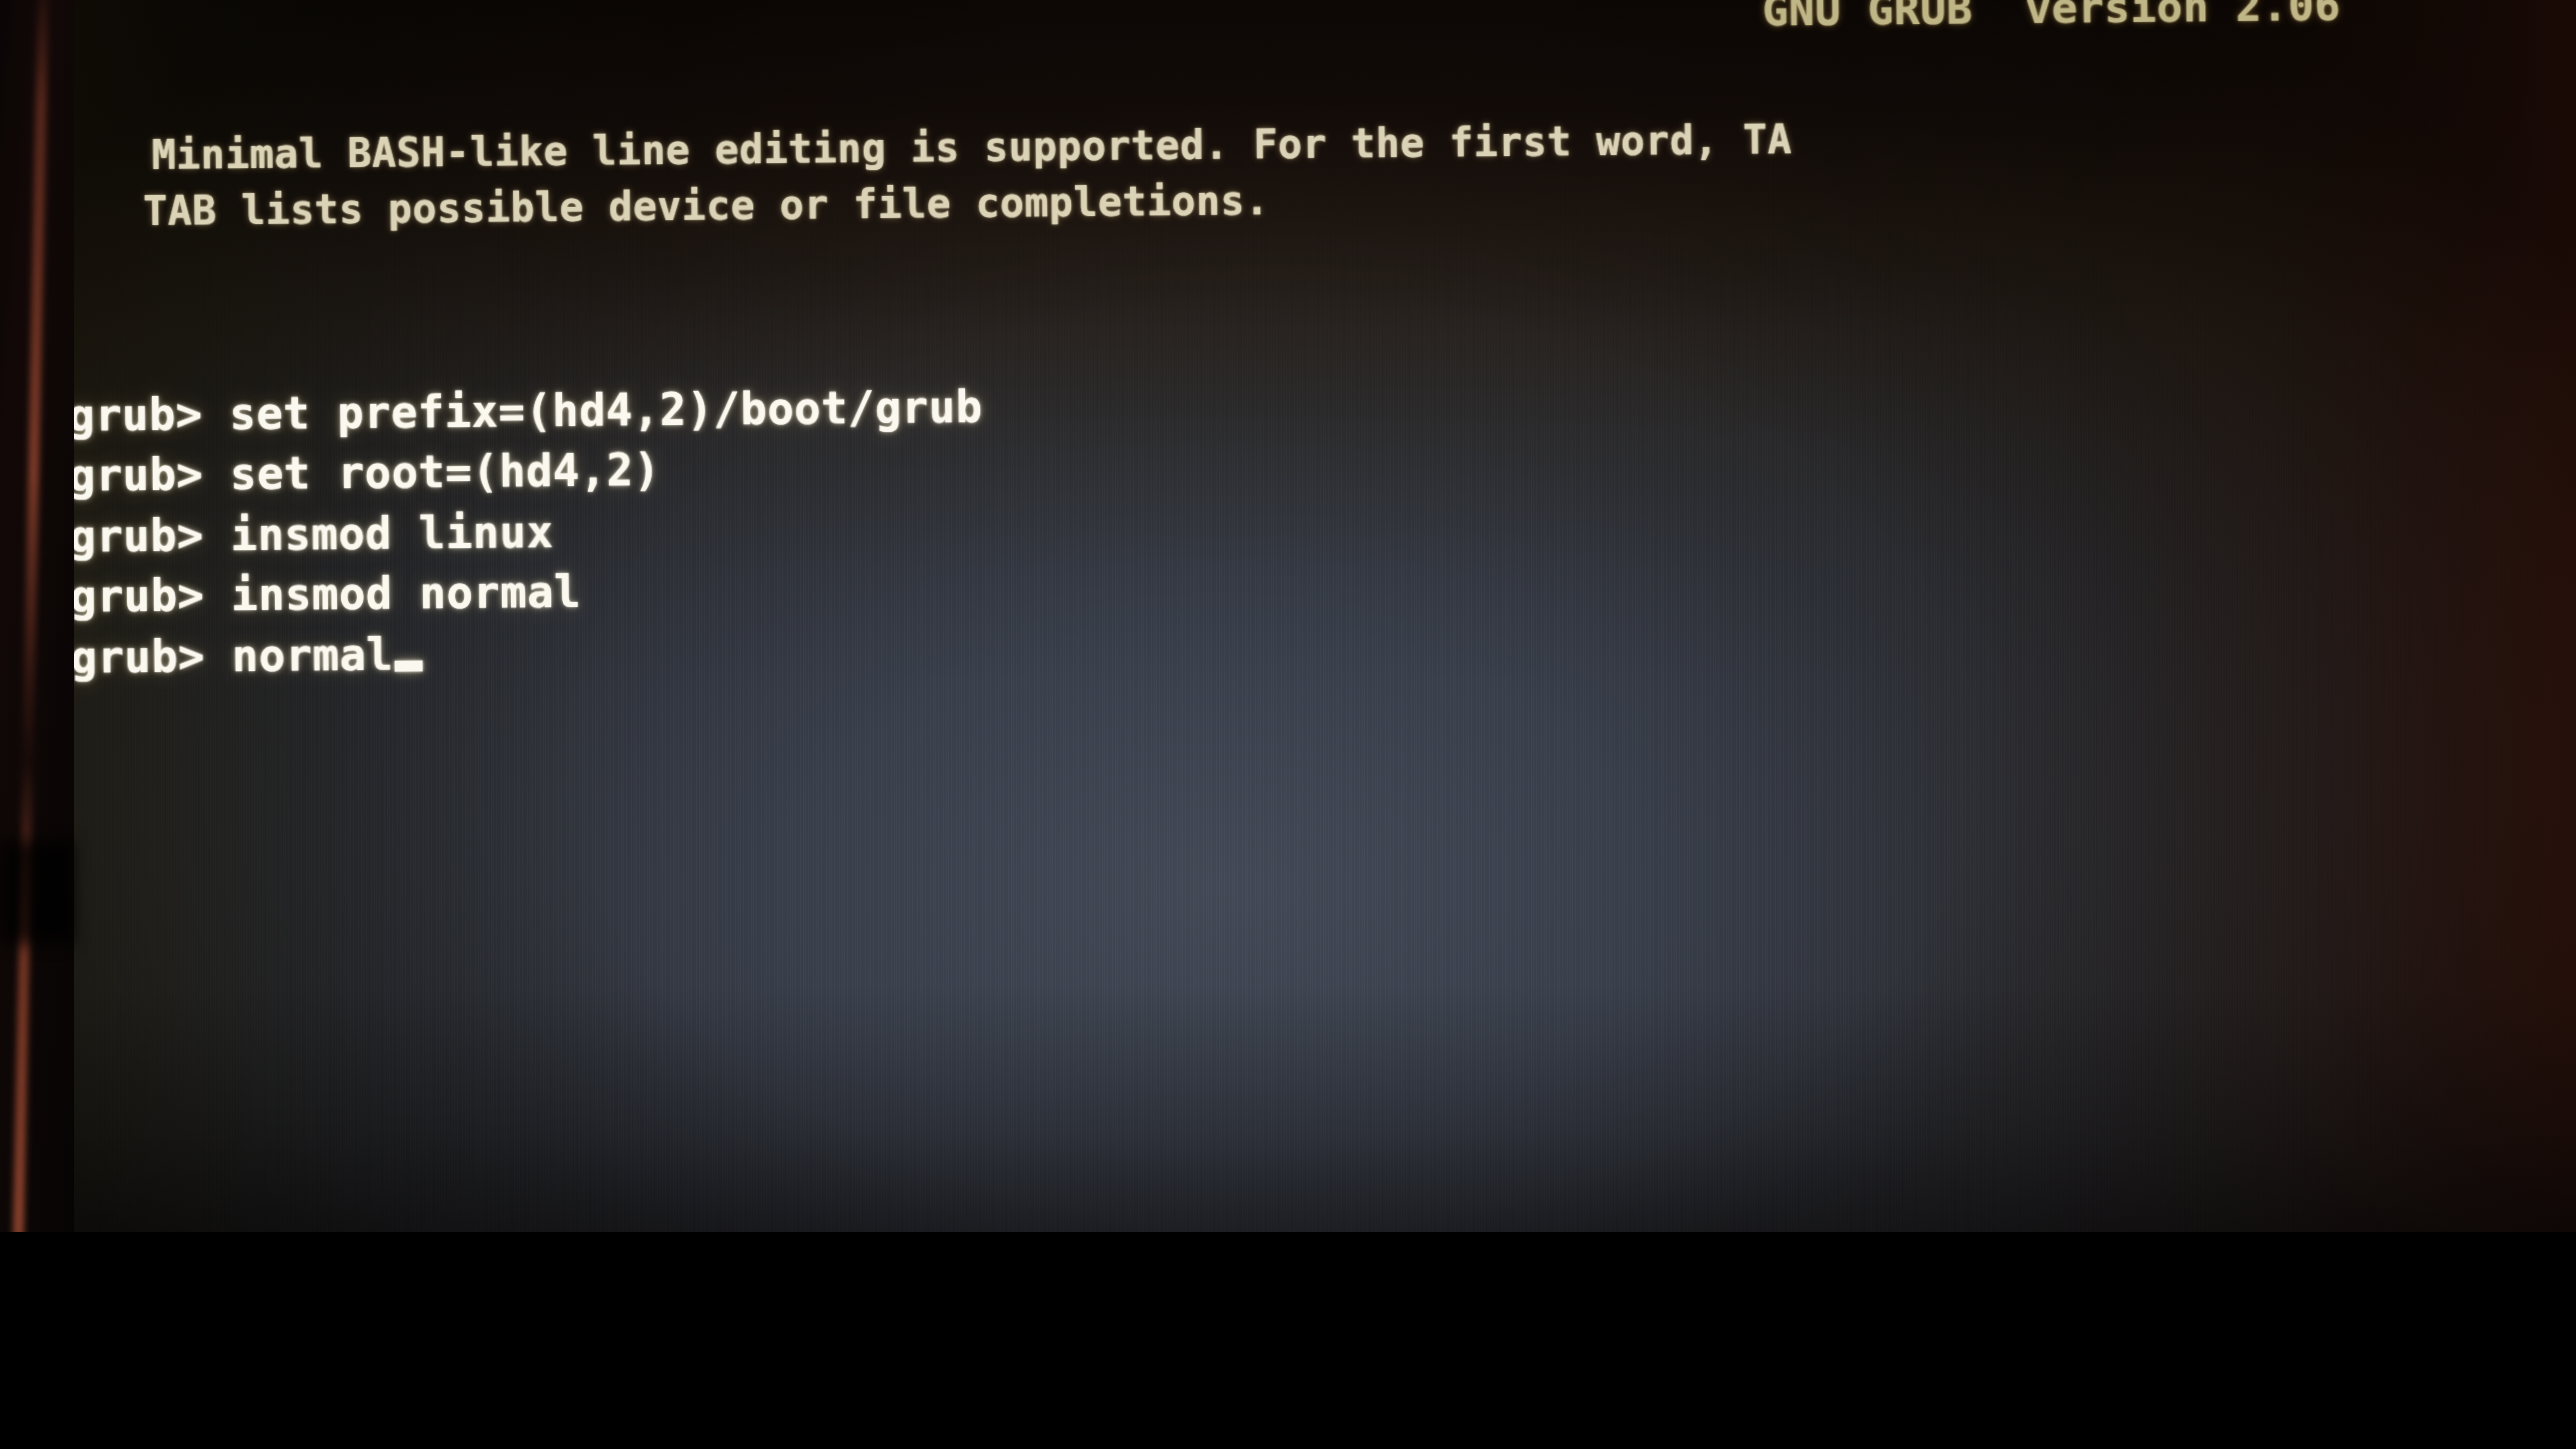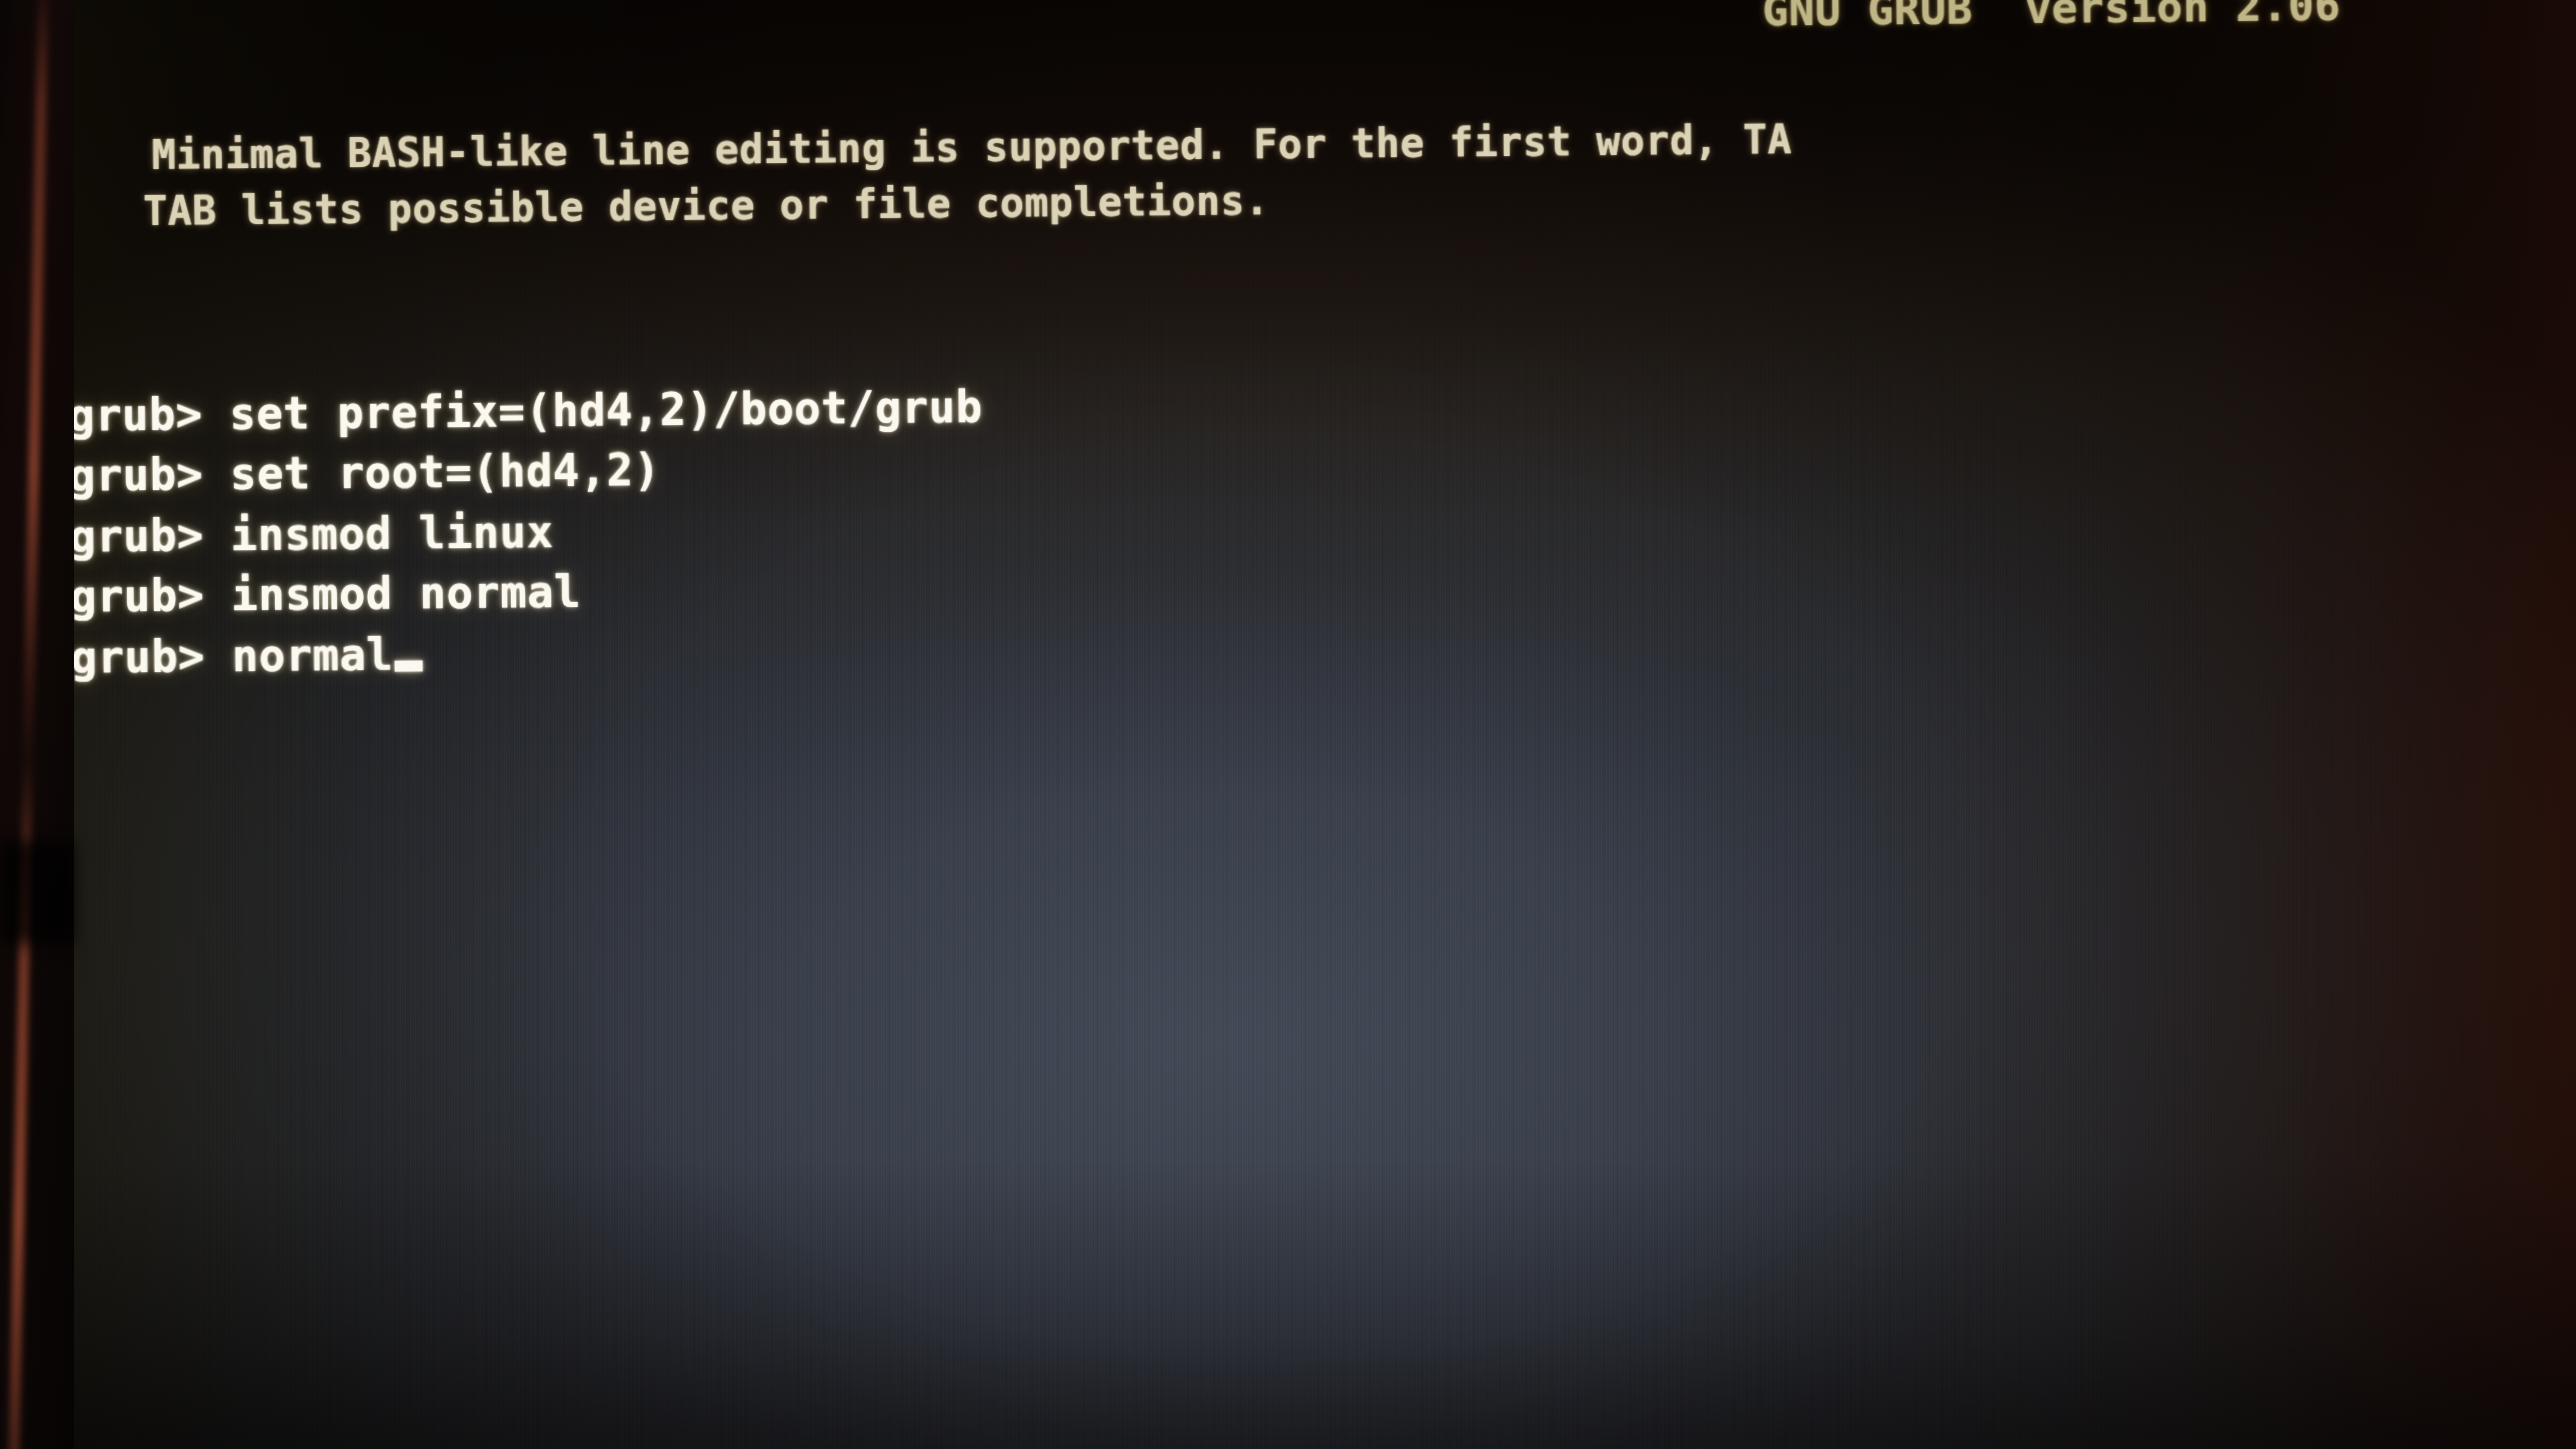--- a/index.html
+++ b/index.html
@@ -6,21 +6,21 @@
   html, body {
     margin: 0;
     padding: 0;
     background: #000;
   }
 
   
   #photo {
     position: relative;
     width: 2576px;
-    height: 1449px;
+    height: 1232px;
     overflow: hidden;
     background: #070504;
     font-family: "DejaVu Sans Mono", "Liberation Mono", monospace;
   }
 
   
   .bezel {
     position: absolute;
     left: 0;
     top: 0;

